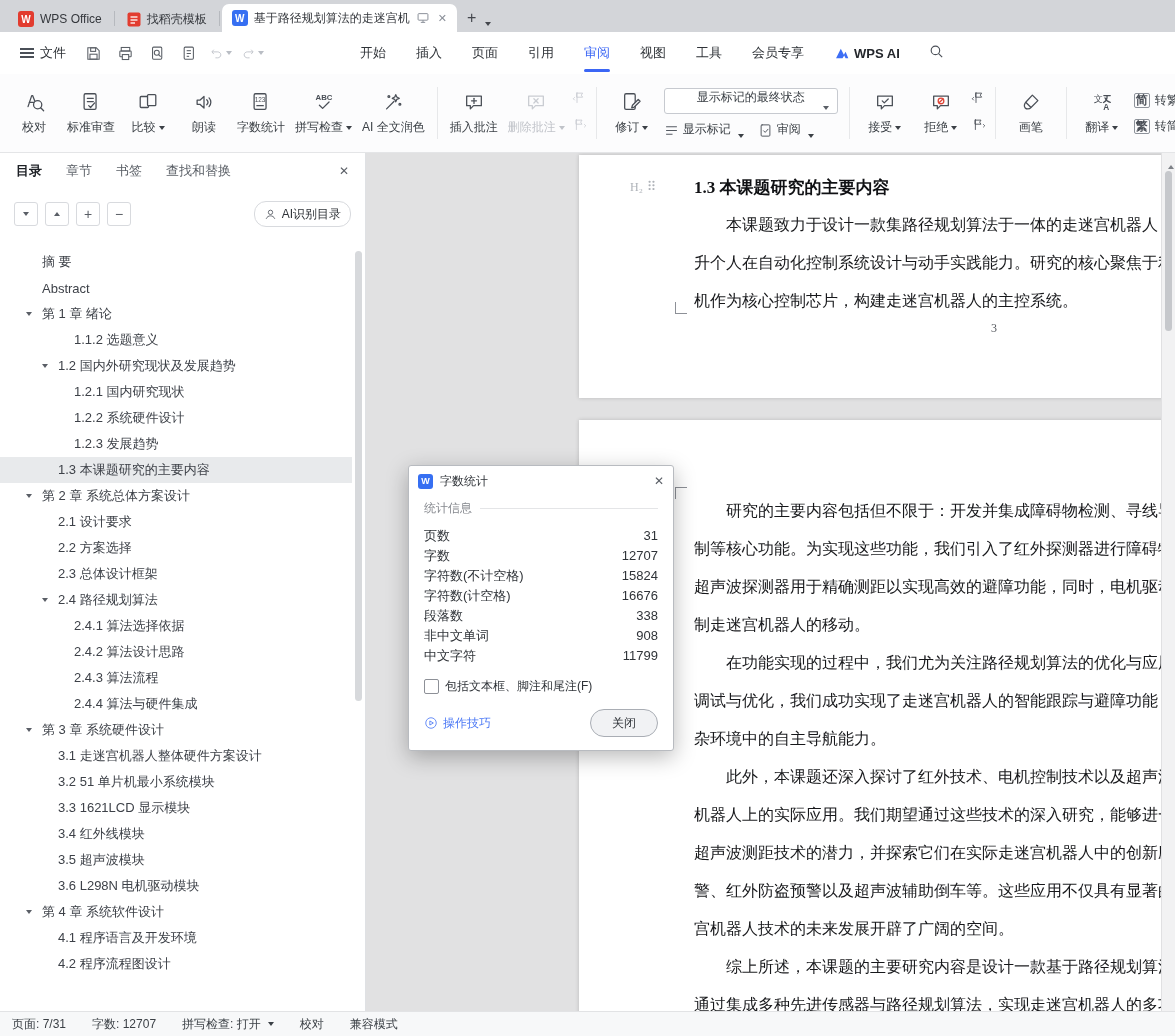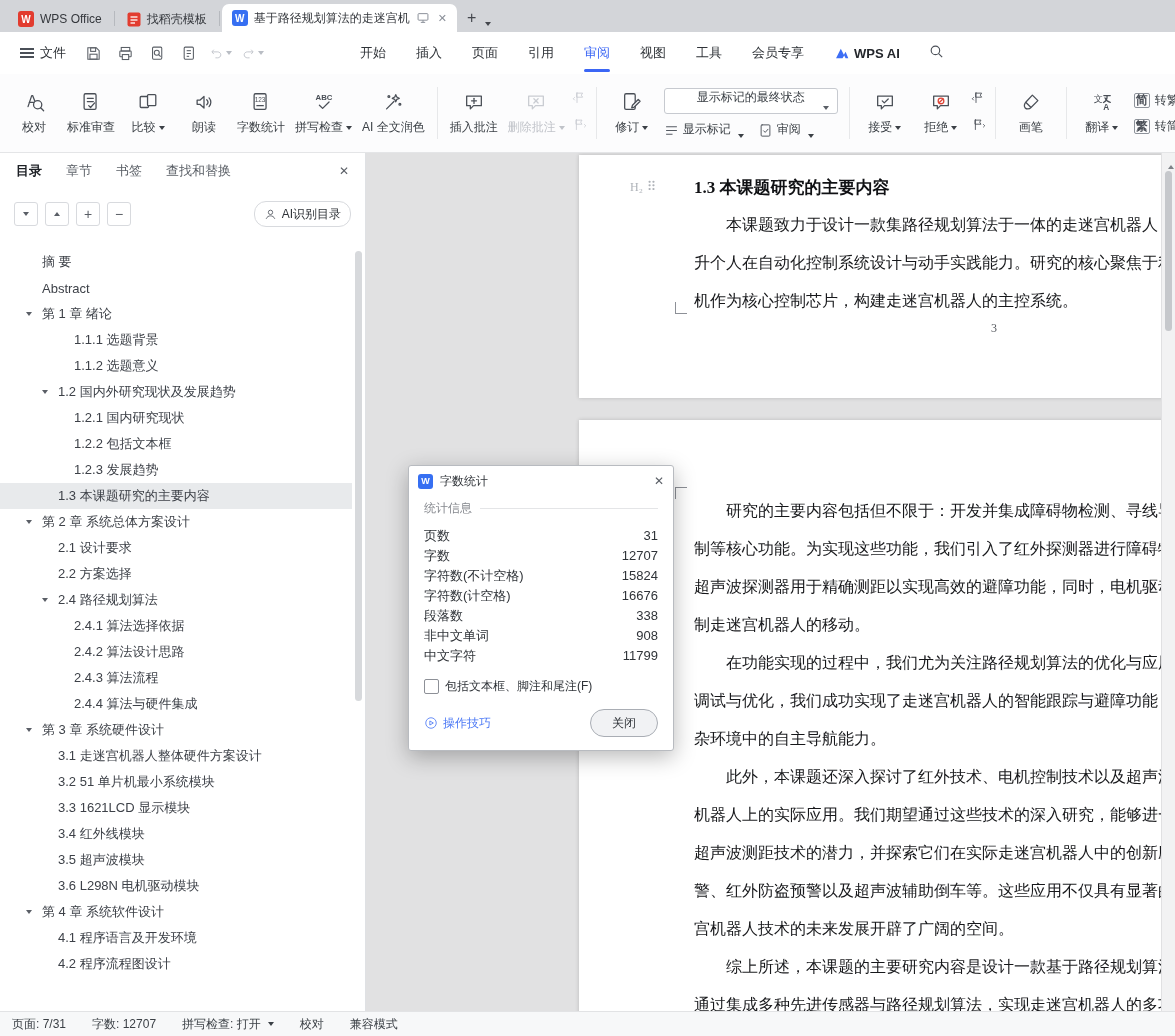--- a/index.html
+++ b/index.html
@@ -554,43 +554,39 @@
 
           <span class="toc-label">Abstract</span>
         </div>
 
         <div class="toc-item lvl0 expandable">
           <span class="caret"></span>
           <span class="toc-label">第 1 章 绪论</span>
         </div>
 
 
-        <div class="toc-item lvl2">
-
-          <span class="toc-label">1.1.1 选题背景</span>
-        </div>
 
         <div class="toc-item lvl2">
 
           <span class="toc-label">1.1.2 选题意义</span>
         </div>
 
         <div class="toc-item lvl1 expandable">
           <span class="caret"></span>
           <span class="toc-label">1.2 国内外研究现状及发展趋势</span>
         </div>
 
         <div class="toc-item lvl2">
 
           <span class="toc-label">1.2.1 国内研究现状</span>
         </div>
 
         <div class="toc-item lvl2">
 
-          <span class="toc-label">1.2.2 包括文本框</span>
+          <span class="toc-label">1.2.2 系统硬件设计</span>
         </div>
 
         <div class="toc-item lvl2">
 
           <span class="toc-label">1.2.3 发展趋势</span>
         </div>
 
         <div class="toc-item lvl1 selected">
 
           <span class="toc-label">1.3 本课题研究的主要内容</span>
@@ -604,20 +600,24 @@
         <div class="toc-item lvl1">
 
           <span class="toc-label">2.1 设计要求</span>
         </div>
 
         <div class="toc-item lvl1">
 
           <span class="toc-label">2.2 方案选择</span>
         </div>
 
+        <div class="toc-item lvl1">
+
+          <span class="toc-label">2.3 总体设计框架</span>
+        </div>
 
         <div class="toc-item lvl1 expandable">
           <span class="caret"></span>
           <span class="toc-label">2.4 路径规划算法</span>
         </div>
 
         <div class="toc-item lvl2">
 
           <span class="toc-label">2.4.1 算法选择依据</span>
         </div>

